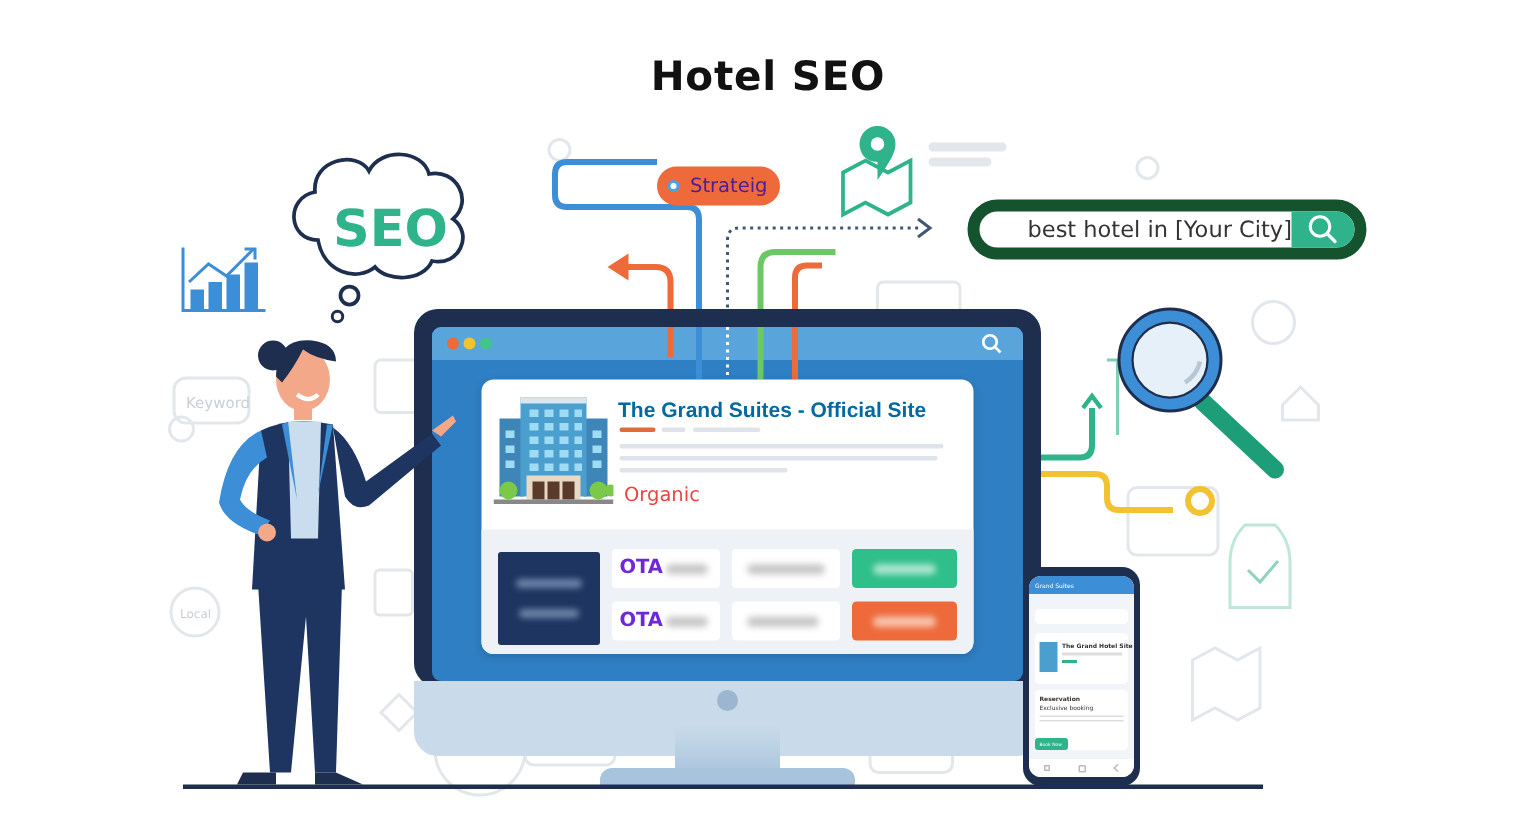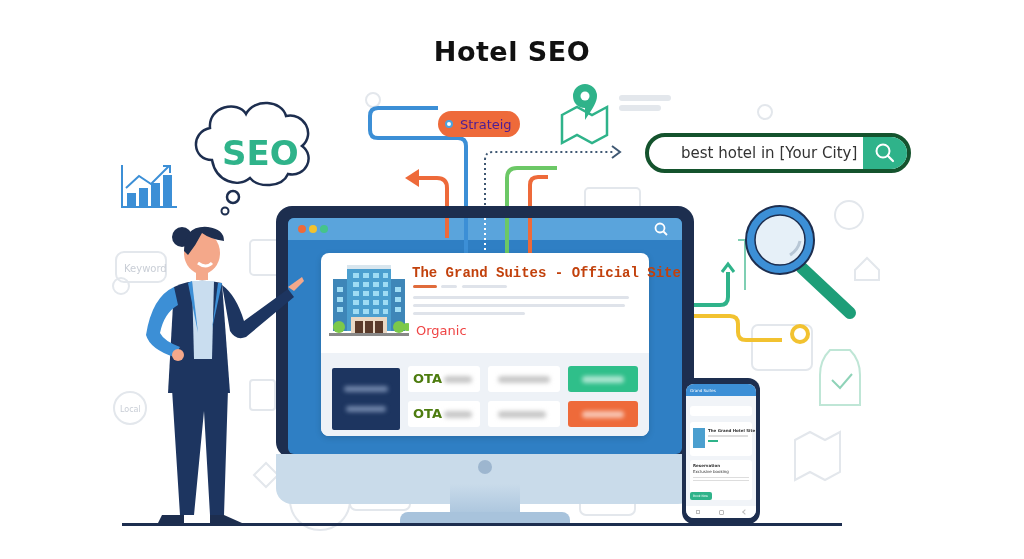--- a/index.html
+++ b/index.html
@@ -7,46 +7,46 @@
   body { position: relative; font-family: "DejaVu Sans", sans-serif; }
   .abs { position: absolute; }
   .title { left: 0; top: 36px; width: 1024px; text-align: center; font-family: "DejaVu Sans", sans-serif; font-weight: bold; font-size: 27px; color: #111111; letter-spacing: 0.5px; }
   .bg-faint { stroke: #e3e7ec; fill: none; stroke-width: 2; }
 
   
   .pill { left: 438px; top: 111px; width: 82px; height: 26px; border-radius: 13px; background: #ee6a3a; color: #4c1d95; font-size: 13px; display: flex; align-items: center; padding-left: 22px; font-family: "DejaVu Sans", sans-serif; }
   .pill-dot { position: absolute; left: 7px; top: 9px; width: 8px; height: 8px; border-radius: 50%; background: #fff; border: 2px solid #4aa3de; }
 
   
-  .searchbar { left: 645px; top: 133px; width: 266px; height: 40px; border: 4px solid #14532d; border-radius: 20px; background: #fff; overflow: hidden; display: flex; }
+  .searchbar { left: 645px; top: 133px; width: 266px; height: 40px; border: 8px solid #14532d; border-radius: 20px; background: #fff; overflow: hidden; display: flex; }
   .searchbar .q { flex: 1; font-size: 15px; color: #333; display: flex; align-items: center; padding-left: 32px; font-family: "DejaVu Sans", sans-serif; white-space: nowrap; }
   .searchbar .btn { width: 44px; background: #2fb38a; display: flex; align-items: center; justify-content: center; }
 
   
   .monitor { left: 276px; top: 206px; width: 418px; height: 252px; background: #1d2e4f; border-radius: 16px; }
   .screen { left: 288px; top: 218px; width: 394px; height: 236px; background: #2f7fc4; border-radius: 6px; overflow: hidden; }
   .browserbar { position: absolute; left: 0; top: 0; width: 100%; height: 22px; background: #5aa4dc; }
   .dot { position: absolute; top: 7px; width: 8px; height: 8px; border-radius: 50%; }
   .chin { left: 276px; top: 454px; width: 418px; height: 50px; background: #c9dbea; border-radius: 0 0 16px 16px; }
   .cam { left: 478px; top: 460px; width: 14px; height: 14px; border-radius: 50%; background: #9db6cf; }
   .neck { left: 450px; top: 484px; width: 70px; height: 34px; background: linear-gradient(#c9dbea, #a8c3dc); }
   .base { left: 400px; top: 512px; width: 170px; height: 12px; background: #a8c3dc; border-radius: 8px 8px 0 0; }
   .ground { left: 122px; top: 523px; width: 720px; height: 3px; background: #1d2e4f; }
 
   
   .card { left: 321px; top: 253px; width: 328px; height: 183px; background: #ffffff; border-radius: 8px; box-shadow: 0 2px 6px rgba(0,0,0,.15); }
   .card-top { position: absolute; left: 0; top: 0; width: 100%; height: 96px; }
-  .card-title { position: absolute; left: 91px; top: 12px; font-size: 14px; font-weight: bold; color: #c2410c; font-family: Liberation Mono, monospace; white-space: nowrap; }
+  .card-title { position: absolute; left: 91px; top: 12px; font-size: 14px; font-weight: bold; color: #0369a1; font-family: Liberation Sans, sans-serif; white-space: nowrap; }
   .organic { position: absolute; left: 95px; top: 70px; font-size: 13px; color: #ef4444; font-family: "DejaVu Sans", sans-serif; }
   .line { position: absolute; height: 3px; border-radius: 2px; background: #dfe3ea; }
   .card-bottom { position: absolute; left: 0; top: 100px; width: 100%; height: 83px; background: #eef2f7; border-radius: 0 0 8px 8px; }
   .thumb { position: absolute; left: 11px; top: 15px; width: 68px; height: 62px; background: #1d3560; border-radius: 2px; }
   .blurbar { position: absolute; height: 6px; border-radius: 3px; background: #6f84a8; filter: blur(2px); }
   .cell { position: absolute; height: 26px; background: #fff; border-radius: 3px; }
-  .ota { position: absolute; left: 5px; top: 5px; font-size: 13px; font-weight: bold; color: #4d7c0f; font-family: "DejaVu Sans", sans-serif; }
+  .ota { position: absolute; left: 5px; top: 5px; font-size: 13px; font-weight: bold; color: #6d28d9; font-family: "DejaVu Sans", sans-serif; }
   .gblur { position: absolute; height: 7px; border-radius: 4px; background: #c8c8c8; filter: blur(2px); }
   .cta { position: absolute; width: 70px; height: 26px; border-radius: 3px; }
   .cta .gblur { background: rgba(255,255,255,0.6); }
 
   
   .phone { left: 682px; top: 378px; width: 78px; height: 146px; background: #1d2e4f; border-radius: 12px; }
   .pscreen { left: 686px; top: 384px; width: 70px; height: 134px; background: #f1f4f8; border-radius: 8px; overflow: hidden; }
   .ptop { position: absolute; left: 0; top: 0; width: 100%; height: 12px; background: #3c8fd6; }
   .ptext { position: absolute; font-size: 4px; color: #333; font-family: "DejaVu Sans", sans-serif; white-space: nowrap; }
 

